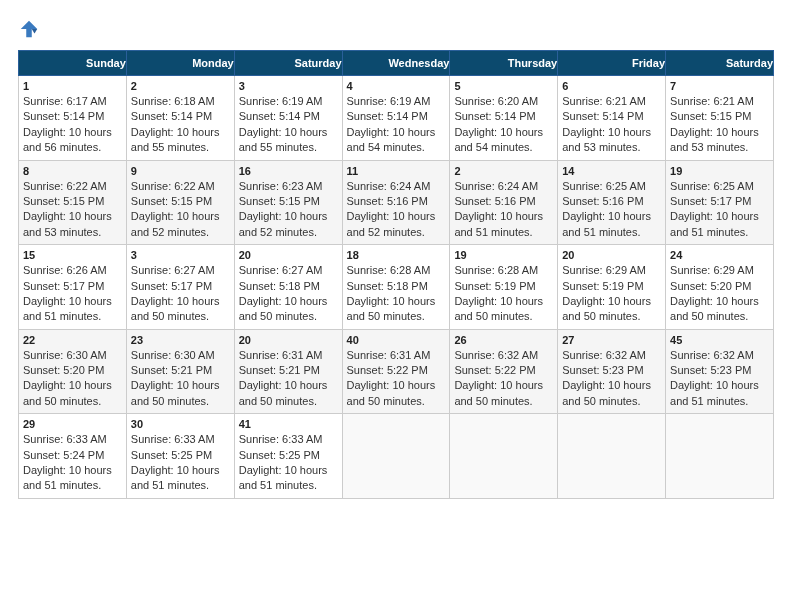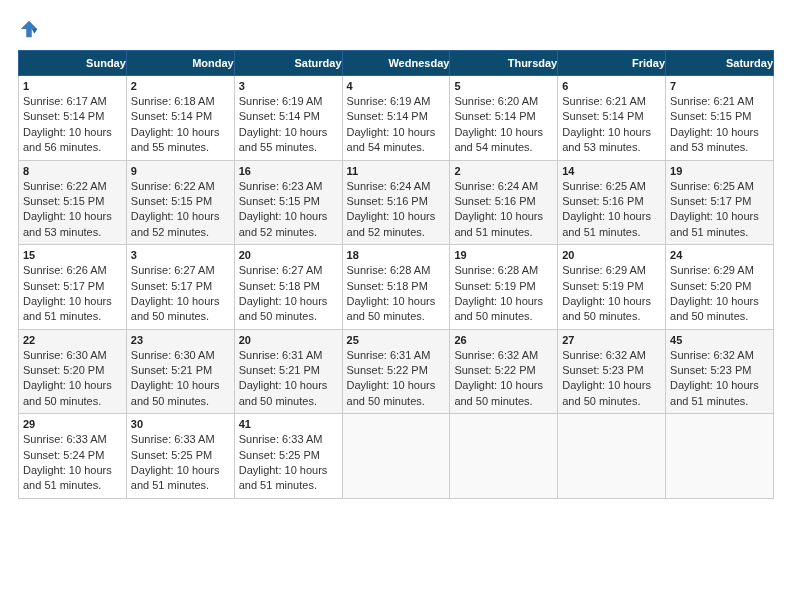--- a/index.html
+++ b/index.html
@@ -233,21 +233,21 @@
           </td>
           <td>
             <span class="day-num">23</span>
             <div class="day-info">Sunrise: 6:30 AM<br>Sunset: 5:21 PM<br>Daylight: 10 hours and 50 minutes.</div>
           </td>
           <td>
             <span class="day-num">20</span>
             <div class="day-info">Sunrise: 6:31 AM<br>Sunset: 5:21 PM<br>Daylight: 10 hours and 50 minutes.</div>
           </td>
           <td>
-            <span class="day-num">25</span>
+            <span class="day-num">40</span>
             <div class="day-info">Sunrise: 6:31 AM<br>Sunset: 5:22 PM<br>Daylight: 10 hours and 50 minutes.</div>
           </td>
           <td>
             <span class="day-num">26</span>
             <div class="day-info">Sunrise: 6:32 AM<br>Sunset: 5:22 PM<br>Daylight: 10 hours and 50 minutes.</div>
           </td>
           <td>
             <span class="day-num">27</span>
             <div class="day-info">Sunrise: 6:32 AM<br>Sunset: 5:23 PM<br>Daylight: 10 hours and 50 minutes.</div>
           </td>

